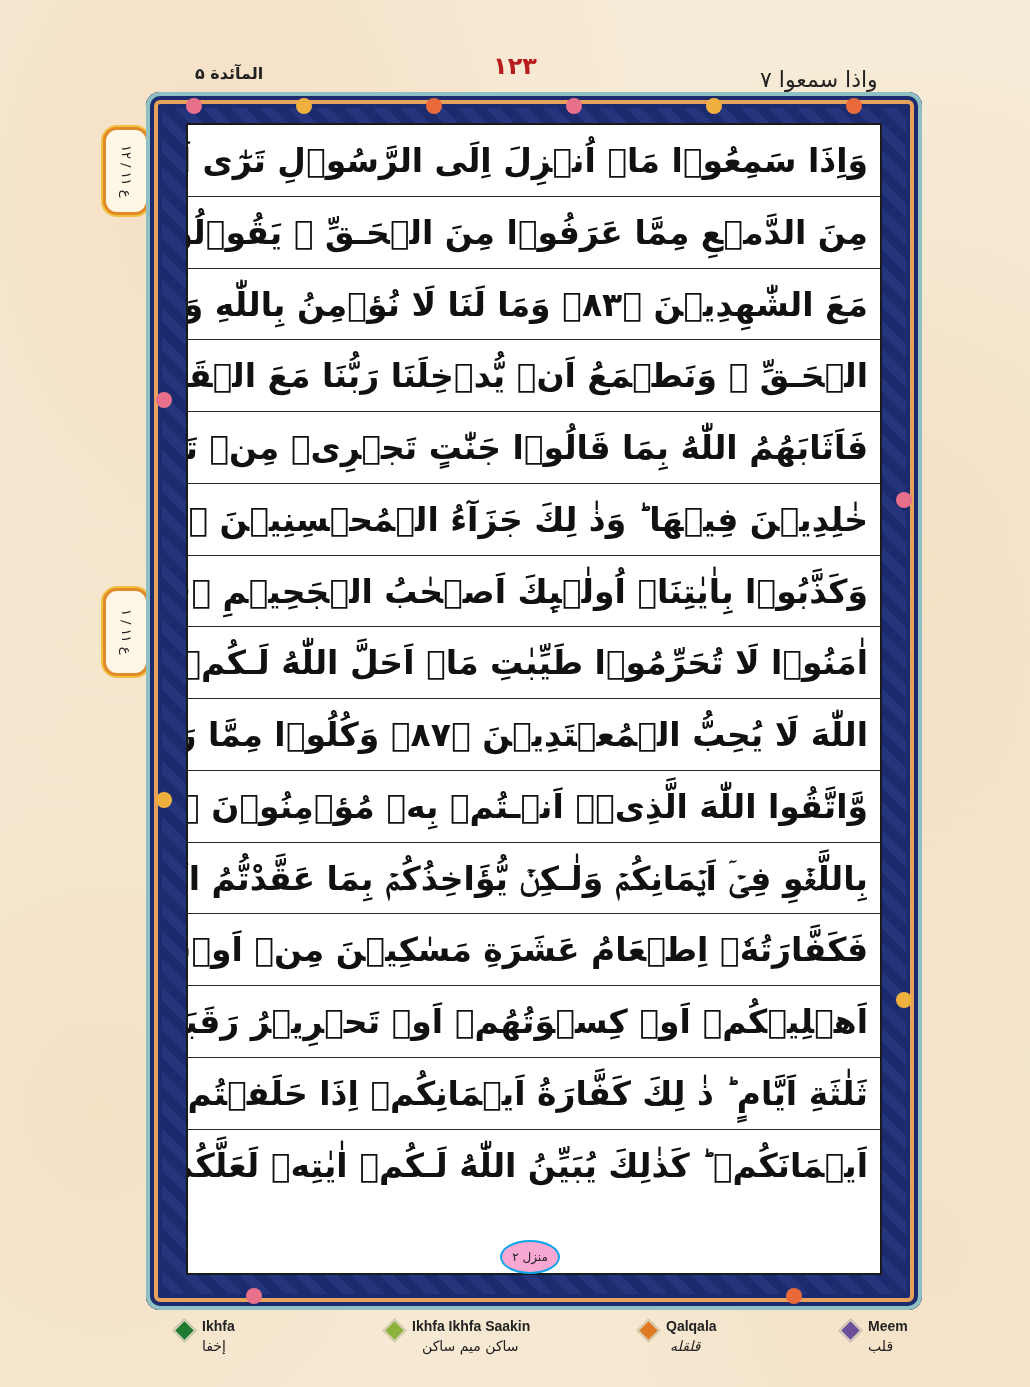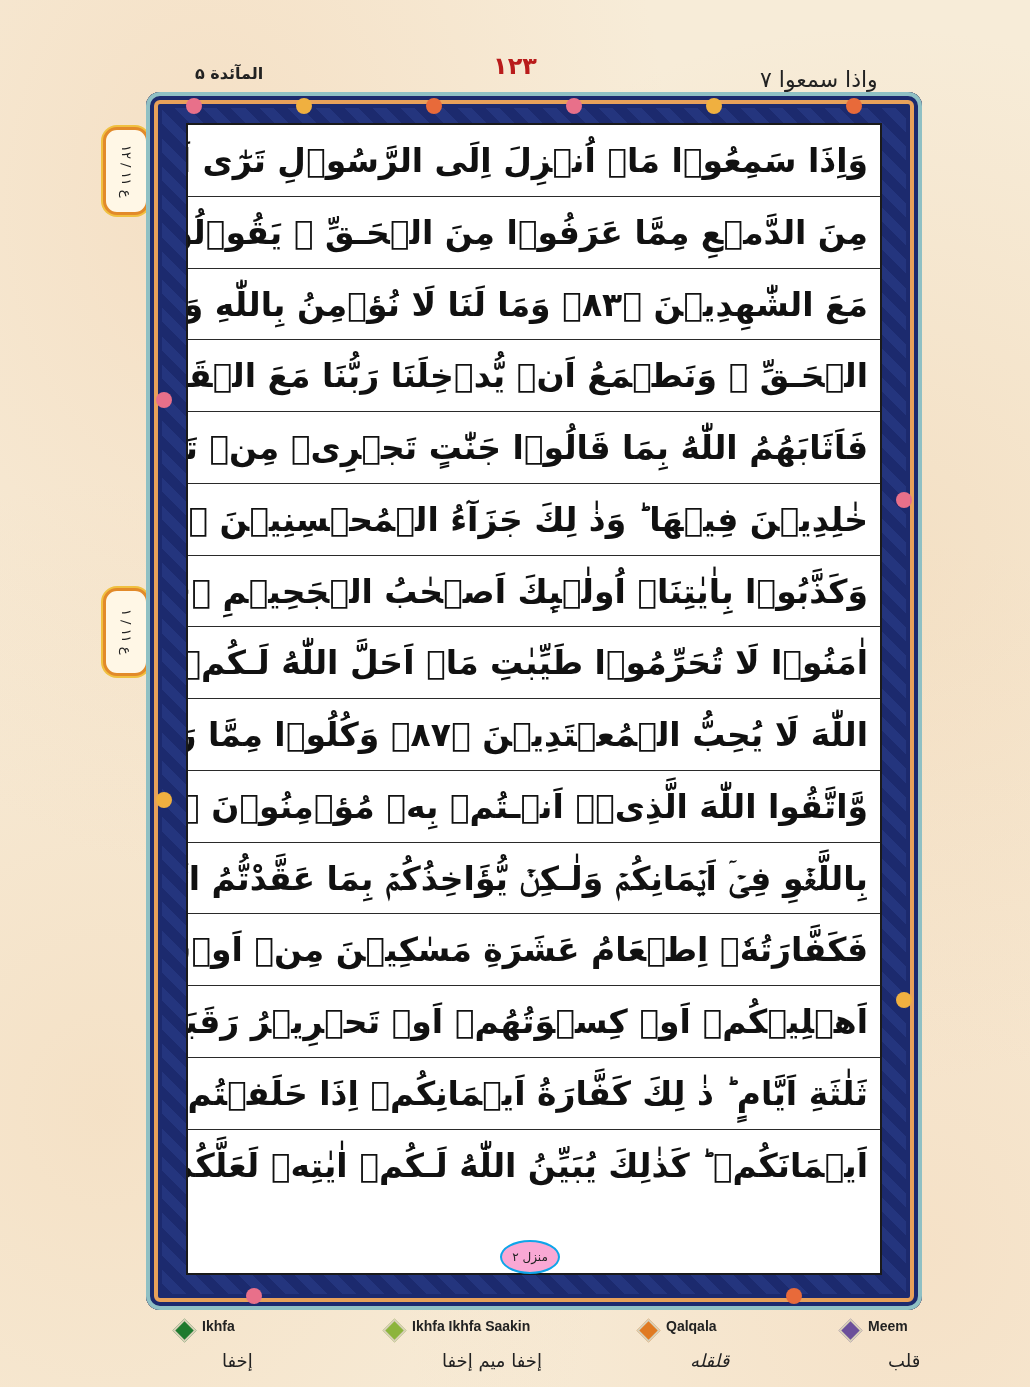--- a/index.html
+++ b/index.html
@@ -50,21 +50,21 @@
     background:#f9a8d4; border:2px solid #0ea5e9; font-size:12px; text-align:center; line-height:30px;
     direction:rtl; color:#222;
   }
   .legend { position:absolute; top:1318px; left:0; width:894px; height:60px; }
   .lg-item { position:absolute; top:0; }
   .diamond {
     position:absolute; left:0; top:4px; width:13px; height:13px; transform:rotate(45deg);
     border:2px solid #d8d0b8;
   }
   .lg-en { position:absolute; left:26px; top:0; font-family:"Liberation Sans", sans-serif; font-weight:bold; font-size:14px; color:#222; white-space:nowrap; }
-  .lg-ar { position:absolute; top:32px; font-size:18px; color:#222; direction:rtl; white-space:nowrap;margin-left:20px; }
+  .lg-ar { position:absolute; top:20px; font-size:14px; color:#222; direction:rtl; white-space:nowrap; }
 </style>
 </head>
 <body>
 
 <div class="header">
   <span class="juz">واذا سمعوا ۷</span>
   <span class="pnum">۱۲۳</span>
   <span class="surah">المآئدة ۵</span>
 </div>
 
@@ -108,21 +108,21 @@
 
 <div class="legend">
   <div class="lg-item" style="left:176px;">
     <span class="diamond" style="background:#1e7a2e;"></span>
     <span class="lg-en">Ikhfa</span>
     <span class="lg-ar" style="left:26px;">إخفا</span>
   </div>
   <div class="lg-item" style="left:386px;">
     <span class="diamond" style="background:#8cb43c;"></span>
     <span class="lg-en">Ikhfa Ikhfa Saakin</span>
-    <span class="lg-ar" style="left:36px;">إخفا ميم إخفا</span>
+    <span class="lg-ar" style="left:36px;">ساكن ميم ساكن</span>
   </div>
   <div class="lg-item" style="left:640px;">
     <span class="diamond" style="background:#e07a22;"></span>
     <span class="lg-en">Qalqala</span>
     <span class="lg-ar" style="left:30px;font-style:italic;">قلقله</span>
   </div>
   <div class="lg-item" style="left:842px;">
     <span class="diamond" style="background:#6b4f9a;"></span>
     <span class="lg-en">Meem</span>
     <span class="lg-ar" style="left:26px;">قلب</span>

